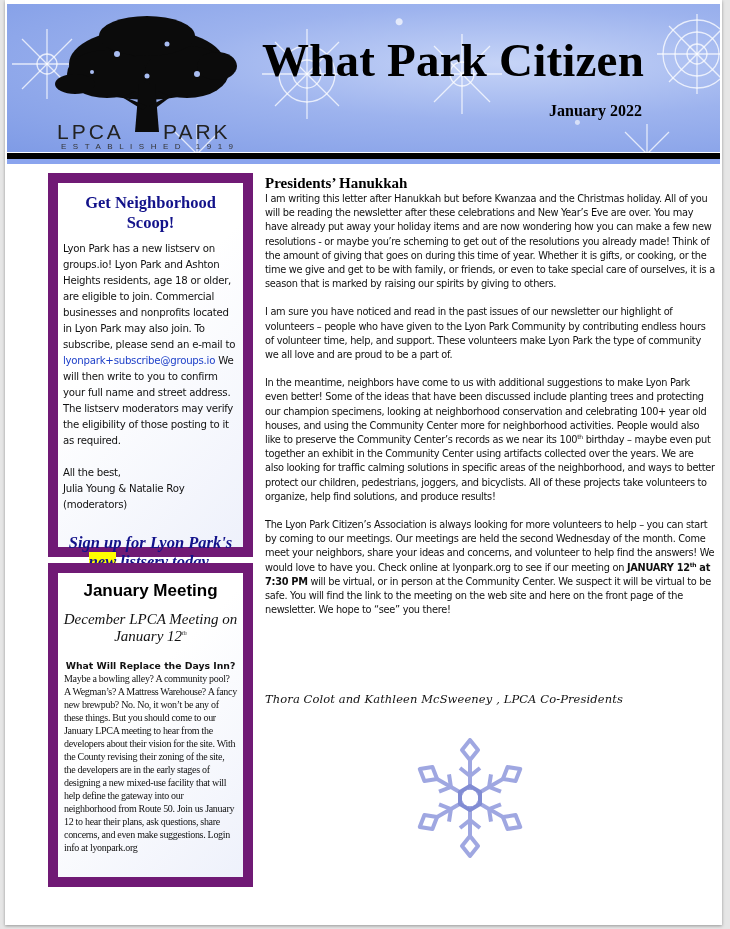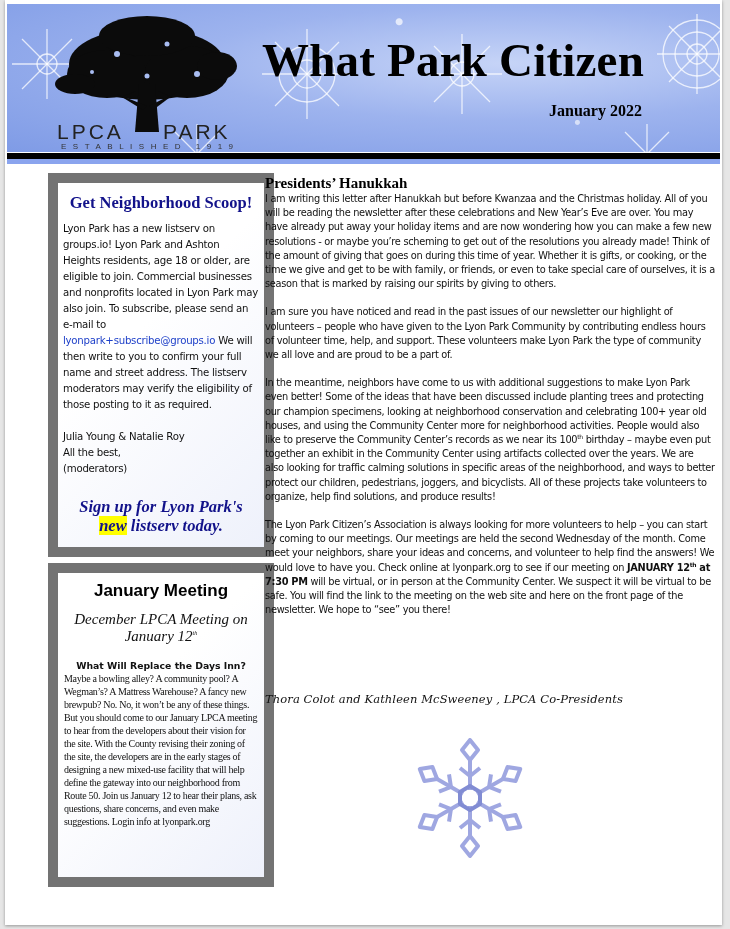--- a/index.html
+++ b/index.html
@@ -13,21 +13,21 @@
       radial-gradient(ellipse at 70% 40%, #c6d4f7 0%, #9db3ee 45%, #7f9be6 100%);}
   .banner svg.flakes{position:absolute;left:0;top:0;}
   .rule-black{position:absolute;left:2px;top:153px;width:713px;height:6px;background:#000;}
   .rule-blue{position:absolute;left:2px;top:159px;width:713px;height:5px;background:#8aa4ee;}
   .title{position:absolute;left:255px;top:28px;font-family:"Liberation Serif",serif;font-weight:bold;font-size:47px;line-height:56px;color:#000;letter-spacing:.2px;white-space:nowrap;}
   .issue-date{position:absolute;left:542px;top:98px;font-family:"Liberation Serif",serif;font-weight:bold;font-size:16px;color:#000;white-space:nowrap;}
   .logo{position:absolute;left:40px;top:10px;width:200px;height:135px;}
   .logo-word{position:absolute;top:106px;font-family:"Liberation Sans",sans-serif;font-size:21px;letter-spacing:3px;color:#222;}
   .logo-sub{position:absolute;left:14px;top:128px;font-size:8px;letter-spacing:6.5px;color:#333;white-space:nowrap;}
 
-  .box{position:absolute;left:48px;width:226px;background:#737373;}
+  .box{position:absolute;left:48px;width:205px;background:#701a75;}
   .box-inner{position:absolute;left:10px;right:10px;top:10px;bottom:10px;background:linear-gradient(135deg,#ffffff 40%,#eef1fb 100%);}
   .box1{top:173px;height:384px;}
   .box2{top:563px;height:324px;}
   .scoop-title{font-family:"Liberation Serif",serif;font-weight:bold;color:#12128a;font-size:16.5px;line-height:20px;text-align:center;margin:10px 4px 8px;}
   .box-text{font-family:"DejaVu Sans",sans-serif;font-size:10.2px;line-height:16px;color:#111;margin:0 6px 0 5px;letter-spacing:-.25px;}
   .link{color:#1d3fc8;}
   .signup{font-family:"Liberation Serif",serif;font-weight:bold;color:#12128a;font-size:16.5px;line-height:19px;text-align:center;margin-top:20px;font-style:italic;}
   .hl{background:#ffff00;}
   .jan-title{font-family:"Liberation Sans",sans-serif;font-weight:bold;font-size:17px;text-align:center;margin-top:8px;color:#000;}
   .jan-sub{font-family:"Liberation Serif",serif;font-style:italic;font-size:15px;line-height:17px;text-align:center;margin:10px 0 14px;color:#111;}
@@ -129,22 +129,22 @@
   <div class="rule-blue"></div>
 
   <div class="box box1" style="left:43px">
     <div class="box-inner">
       <div class="scoop-title">Get Neighborhood Scoop!</div>
       <div class="box-text">
         <span>Lyon Park has a new listserv on groups.io! Lyon Park and Ashton Heights residents, age 18 or older, are eligible to join. Commercial businesses and nonprofits located in Lyon Park may also join. To subscribe, please send an e-mail to</span>
         <span class="link">lyonpark+subscribe@groups.io</span>
         <span>We will then write to you to confirm your full name and street address. The listserv moderators may verify the eligibility of those posting to it as required.</span>
         <div style="height:16px"></div>
+        <div>All the best,</div>
         <div>Julia Young &amp; Natalie Roy</div>
-        <div>All the best,</div>
         <div>(moderators)</div>
       </div>
       <div class="signup">
         <span>Sign up for Lyon Park's</span><br>
         <span class="hl">new</span>
         <span>listserv today.</span>
       </div>
     </div>
   </div>
 

